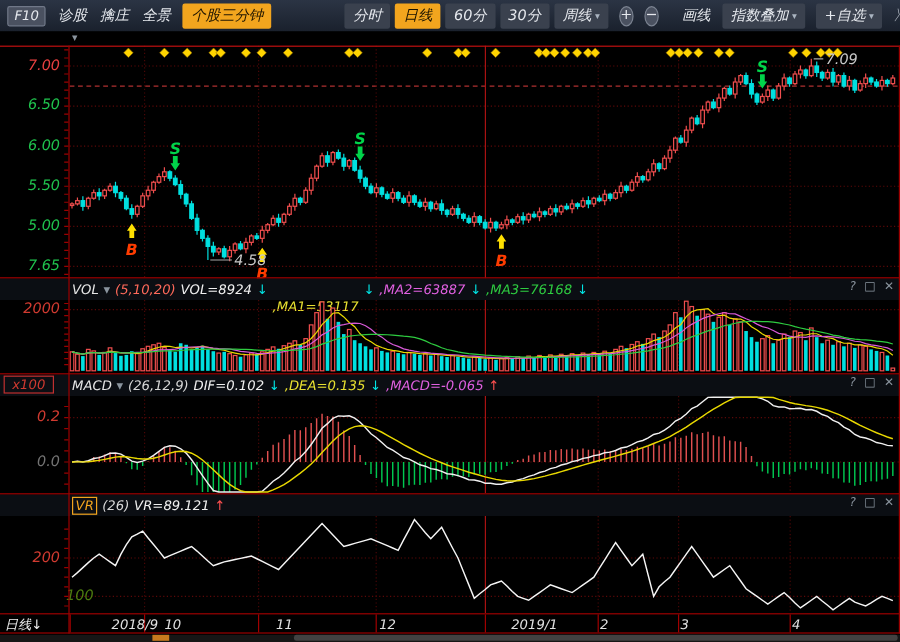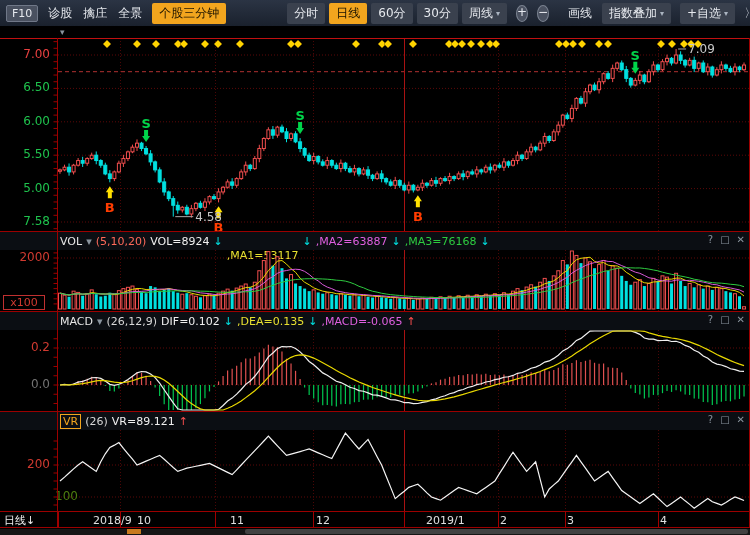--- a/index.html
+++ b/index.html
@@ -1,17 +1,17 @@
 <!DOCTYPE html>
 <html><head>
 <meta charset="utf-8">
 <style>
   html,body{margin:0;padding:0;background:#000;}
   .screen{position:relative;width:750px;height:535px;background:#000;overflow:hidden;
-          font-family:"DejaVu Sans",sans-serif;-webkit-font-smoothing:none;}
+          font-family:"DejaVu Sans",sans-serif;font-style:italic;-webkit-font-smoothing:none;}
   
   .toolbar{position:absolute;top:0;left:0;width:750px;height:26px;
            background:linear-gradient(#2b3444,#1a212d);display:flex;align-items:center;
            gap:9px;padding:0 6px;box-sizing:border-box;font-size:12px;color:#e6e9ee;}
   .tb-item{cursor:default;white-space:nowrap;}
   .tb-item.key{background:#4a5160;border:1px solid #707888;border-radius:2px;padding:1px 5px;font-size:11px;}
   .tb-item.orange{background:#f2a51e;color:#1d1400;border-radius:2px;padding:2px 7px;}
   .tb-item.plain{padding:2px 1px;}
   .tb-group{display:flex;gap:4px;align-items:center;margin-left:52px;}
   .tb-pill{background:#3a414e;border-radius:2px;padding:2px 7px;display:flex;gap:3px;align-items:center;white-space:nowrap;}
@@ -24,21 +24,21 @@
   
   .panel-header{position:absolute;left:0;width:750px;height:18px;background:#0b0e13;
                 display:flex;align-items:center;gap:4px;padding-left:60px;box-sizing:border-box;
                 font-size:11px;white-space:nowrap;}
   .panel-header .seg{letter-spacing:0;}
   .vr-box{border:1px solid #f2a51e;padding:0 2px;}
   .winbtns{position:absolute;right:5px;top:2px;color:#8a949e;font-size:10px;}
   .winbtns span{margin-left:7px;}
   
   .glabel{position:absolute;width:50px;text-align:right;font-size:12px;line-height:14px;}
-  .unitbox{position:absolute;left:3px;top:295px;width:40px;height:13px;border:1px solid #c03030;
+  .unitbox{position:absolute;left:3px;top:313px;width:40px;height:13px;border:1px solid #c03030;
            color:#d03a30;font-size:11px;text-align:center;line-height:13px;}
   
   .axis-label{position:absolute;font-size:11px;color:#e0e0e0;top:2px;}
   .xtick{position:absolute;width:1px;height:15px;background:#a00000;top:0;}
   .period-tag{position:absolute;left:4px;top:513px;font-size:11px;color:#f0f0f0;z-index:6;}
   
   .hline{position:absolute;left:0;width:750px;height:1px;background:#9c0000;z-index:5;}
   .vline{position:absolute;width:1px;background:#9c0000;z-index:5;}
   svg{position:absolute;left:0;overflow:hidden;}
   .scroll-track{position:absolute;left:0;top:529px;width:750px;height:6px;background:#161616;}
@@ -925,21 +925,21 @@
         <polyline points="60,51 64.53,47.16 69.06,43 73.59,38.84 78.12,35 82.65,31.799999999999997 87.18,35 91.71000000000001,38.2 96.24000000000001,41.4 100.77000000000001,31.799999999999997 105.30000000000001,23.799999999999997 109.83000000000001,17.4 114.36,15.159999999999997 118.89,12.600000000000001 123.42,18.36 127.95,23.799999999999997 132.48000000000002,29.240000000000002 137.01,35 141.54000000000002,33.08 146.07,31.159999999999997 150.60000000000002,29.240000000000002 155.13,27.32 159.66000000000003,25.4 164.19,29.240000000000002 168.72,33.4 173.25,37.56 177.78,41.4 182.31,39.8 186.84,38.2 191.37,37.239999999999995 195.9,36.28 200.43,35.32 204.96,34.36 209.49,33.4 214.02,35.64 218.55,37.879999999999995 223.08,40.120000000000005 227.61,42.36 232.14000000000001,44.599999999999994 236.67000000000002,39.8 241.20000000000002,35 245.73000000000002,30.199999999999996 250.26000000000002,25.4 254.79000000000002,20.6 259.32000000000005,15.799999999999997 263.85,11 268.38,6.199999999999996 272.91,11 277.44,15.799999999999997 281.97,20.6 286.5,25.4 291.03,24.119999999999997 295.56,22.839999999999996 300.09000000000003,21.560000000000002 304.62,20.28 309.15,19 313.68,20.92 318.21000000000004,22.839999999999996 322.74,24.759999999999998 327.27000000000004,26.68 331.8,28.6 336.33000000000004,19.96 340.86,11.64 345.39000000000004,3 349.92,8.439999999999998 354.45,13.879999999999995 358.98,19 363.51,14.199999999999996 368.04,9.399999999999999 372.57,18.04 377.1,26.68 381.63,35 386.16,46.2 390.69,57.4 395.22,68.6 399.75,64.76 404.28000000000003,61.24 408.81,57.4 413.34000000000003,55.8 417.87,54.2 422.40000000000003,58.36 426.93,62.84 431.46000000000004,67 435.99,68.6 440.52000000000004,70.2 445.05,67 449.58000000000004,63.8 454.11,60.6 458.64000000000004,57.4 463.17,59 467.70000000000005,60.6 472.23,62.2 476.76000000000005,63.8 481.29,60.6 485.82000000000005,57.4 490.35,54.2 494.88,51 499.41,43.64 503.94,36.599999999999994 508.47,29.240000000000002 513,22.199999999999996 517.53,28.6 522.06,35 526.59,41.4 531.12,36.599999999999994 535.6500000000001,31.799999999999997 540.1800000000001,49.4 544.71,67 549.24,59 553.77,54.84 558.3,51 562.83,44.599999999999994 567.36,38.2 571.8900000000001,31.799999999999997 576.4200000000001,25.4 580.95,31.799999999999997 585.48,38.2 590.01,44.599999999999994 594.5400000000001,51 599.07,47.8 603.6,44.599999999999994 608.13,41.4 612.6600000000001,47.8 617.19,54.2 621.72,60.6 626.25,63.8 630.7800000000001,67 635.3100000000001,70.2 639.84,73.4 644.37,70.2 648.9,67 653.4300000000001,63.8 657.96,67.96 662.49,72.44 667.02,76.6 671.5500000000001,73.4 676.08,70.2 680.61,67 685.14,70.84 689.6700000000001,74.36 694.2,78.2 698.73,75 703.26,71.8 707.7900000000001,68.6 712.32,71.8 716.85,73.4 721.38,75 725.9100000000001,72.44 730.44,69.56 734.97,67 739.5,68.6 744.0300000000001,70.52" fill="none" stroke="#f5f5f5" stroke-width="1.2"></polyline>
       </g>
     </svg>
 
   <div id="gutter">
       <div class="glabel" style="color: rgb(232, 64, 64); top: 47px; left: 0px;">7.00</div>
       <div class="glabel" style="color: rgb(31, 194, 77); top: 80.4px; left: 0px;">6.50</div>
       <div class="glabel" style="color: rgb(31, 194, 77); top: 113.8px; left: 0px;">6.00</div>
       <div class="glabel" style="color: rgb(31, 194, 77); top: 147.2px; left: 0px;">5.50</div>
       <div class="glabel" style="color: rgb(31, 194, 77); top: 180.6px; left: 0px;">5.00</div>
-      <div class="glabel" style="color: rgb(31, 194, 77); top: 214px; left: 0px;">7.58</div>
+      <div class="glabel" style="color: rgb(31, 194, 77); top: 214px; left: 0px;">7.65</div>
       <div class="glabel" style="color: rgb(208, 58, 48); top: 250px;">2000</div>
       <div class="glabel" style="color: rgb(208, 58, 48); top: 340px;">0.2</div>
       <div class="glabel" style="color: #737373; top: 377px;">0.0</div>
       <div class="glabel" style="color: rgb(208, 58, 48); top: 457px;">200</div>
       <div class="glabel" style="color: #4d7c0f; top: 489px; margin-left: 28px;">100</div>
     </div>
   <div class="unitbox">x100</div>
 
   <div id="x-axis" style="position:absolute;left:0;top:512px;width:750px;height:15px;">
       <div class="xtick" style="left: 58px;"></div>

